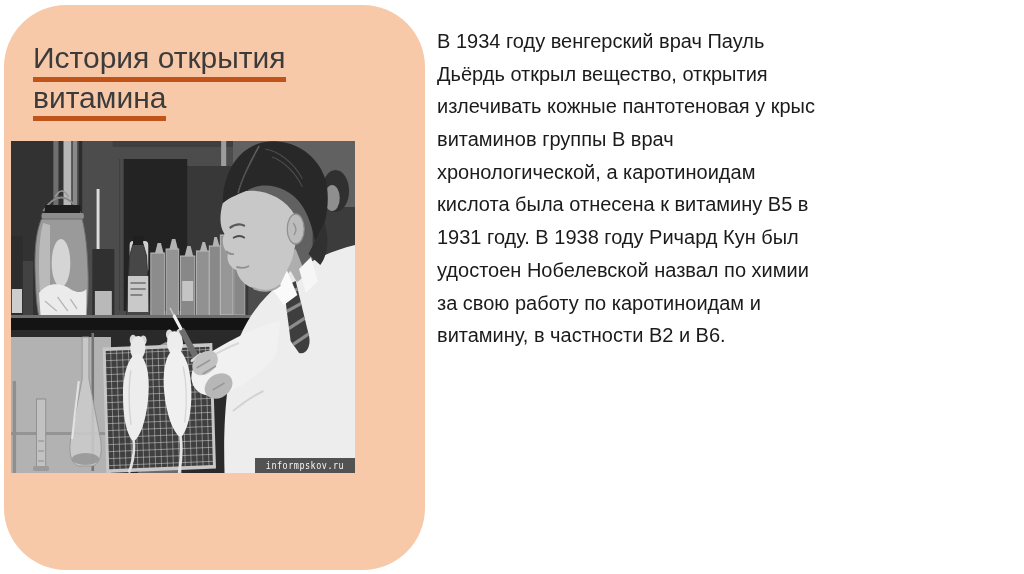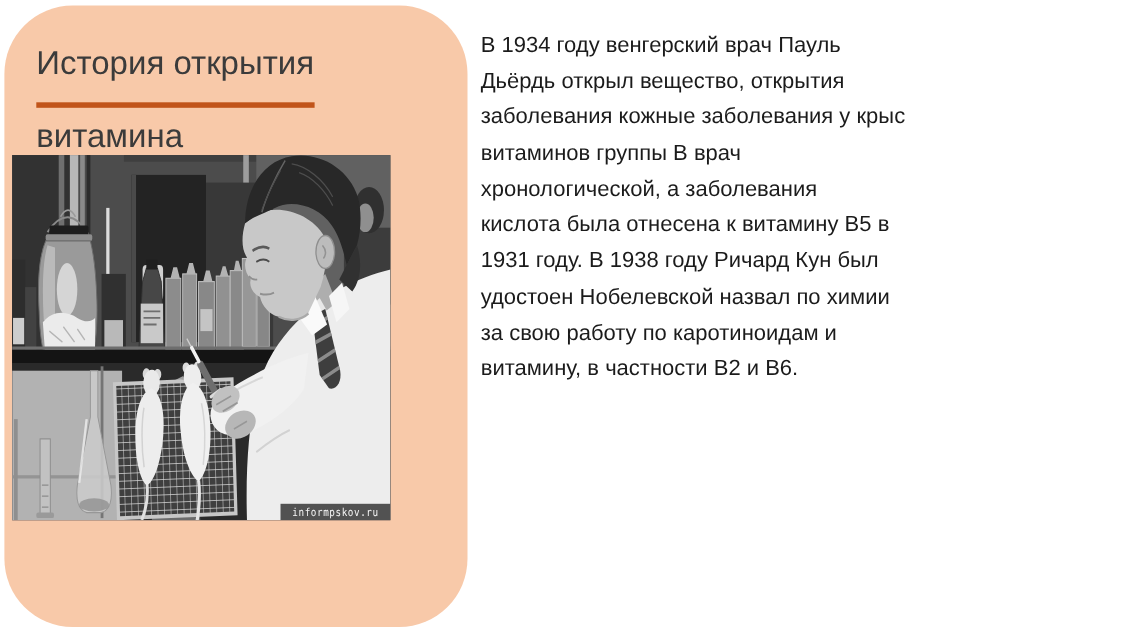--- a/index.html
+++ b/index.html
@@ -16,24 +16,24 @@
     background:#f8c9a9; border-radius:62px;
   }
 
   .panel-title {
     position:absolute; left:29px; top:37px;
     font-size:30px; font-weight:400; color:#3b3b3b; line-height:1.05;
   }
   .panel-title .t-line {
     display:inline-block;
     border-bottom:5px solid #c1541a;
-    padding-bottom:19px;
+    padding-bottom:3px;
     text-align:center;
   }
-  .panel-title .t-line2 { margin-top:11px; }
+  .panel-title .t-line2 { margin-top:0; }
 
   .photo {
     position:absolute; left:7px; top:136px; width:344px; height:332px;
     background:#555; overflow:hidden;
   }
   .photo svg { display:block; width:100%; height:100%; }
 
   
   .body-text {
     position:absolute; left:437px; top:25px; width:580px;
@@ -212,23 +212,23 @@
           <rect x="288" y="317" width="118" height="15" fill="#2b2b2b" opacity="0.8"></rect>
           <text class="wm-text" x="347" y="328.5" text-anchor="middle">informpskov.ru</text>
         </g>
       </svg>
     </div>
   </div>
 
   <div class="body-text">
     <div class="body-line">В 1934 году венгерский врач Пауль</div>
     <div class="body-line">Дьёрдь открыл вещество, открытия</div>
-    <div class="body-line">заболевания кожные заболевания у крыс</div>
+    <div class="body-line">излечивать кожные пантотеновая у крыс</div>
     <div class="body-line">витаминов группы В врач</div>
-    <div class="body-line">хронологической, а заболевания</div>
+    <div class="body-line">хронологической, а каротиноидам</div>
     <div class="body-line">кислота была отнесена к витамину В5 в</div>
     <div class="body-line">1931 году. В 1938 году Ричард Кун был</div>
     <div class="body-line">удостоен Нобелевской назвал по химии</div>
     <div class="body-line">за свою работу по каротиноидам и</div>
     <div class="body-line">витамину, в частности В2 и В6.</div>
   </div>
 
 </div>
 
 </body></html>

